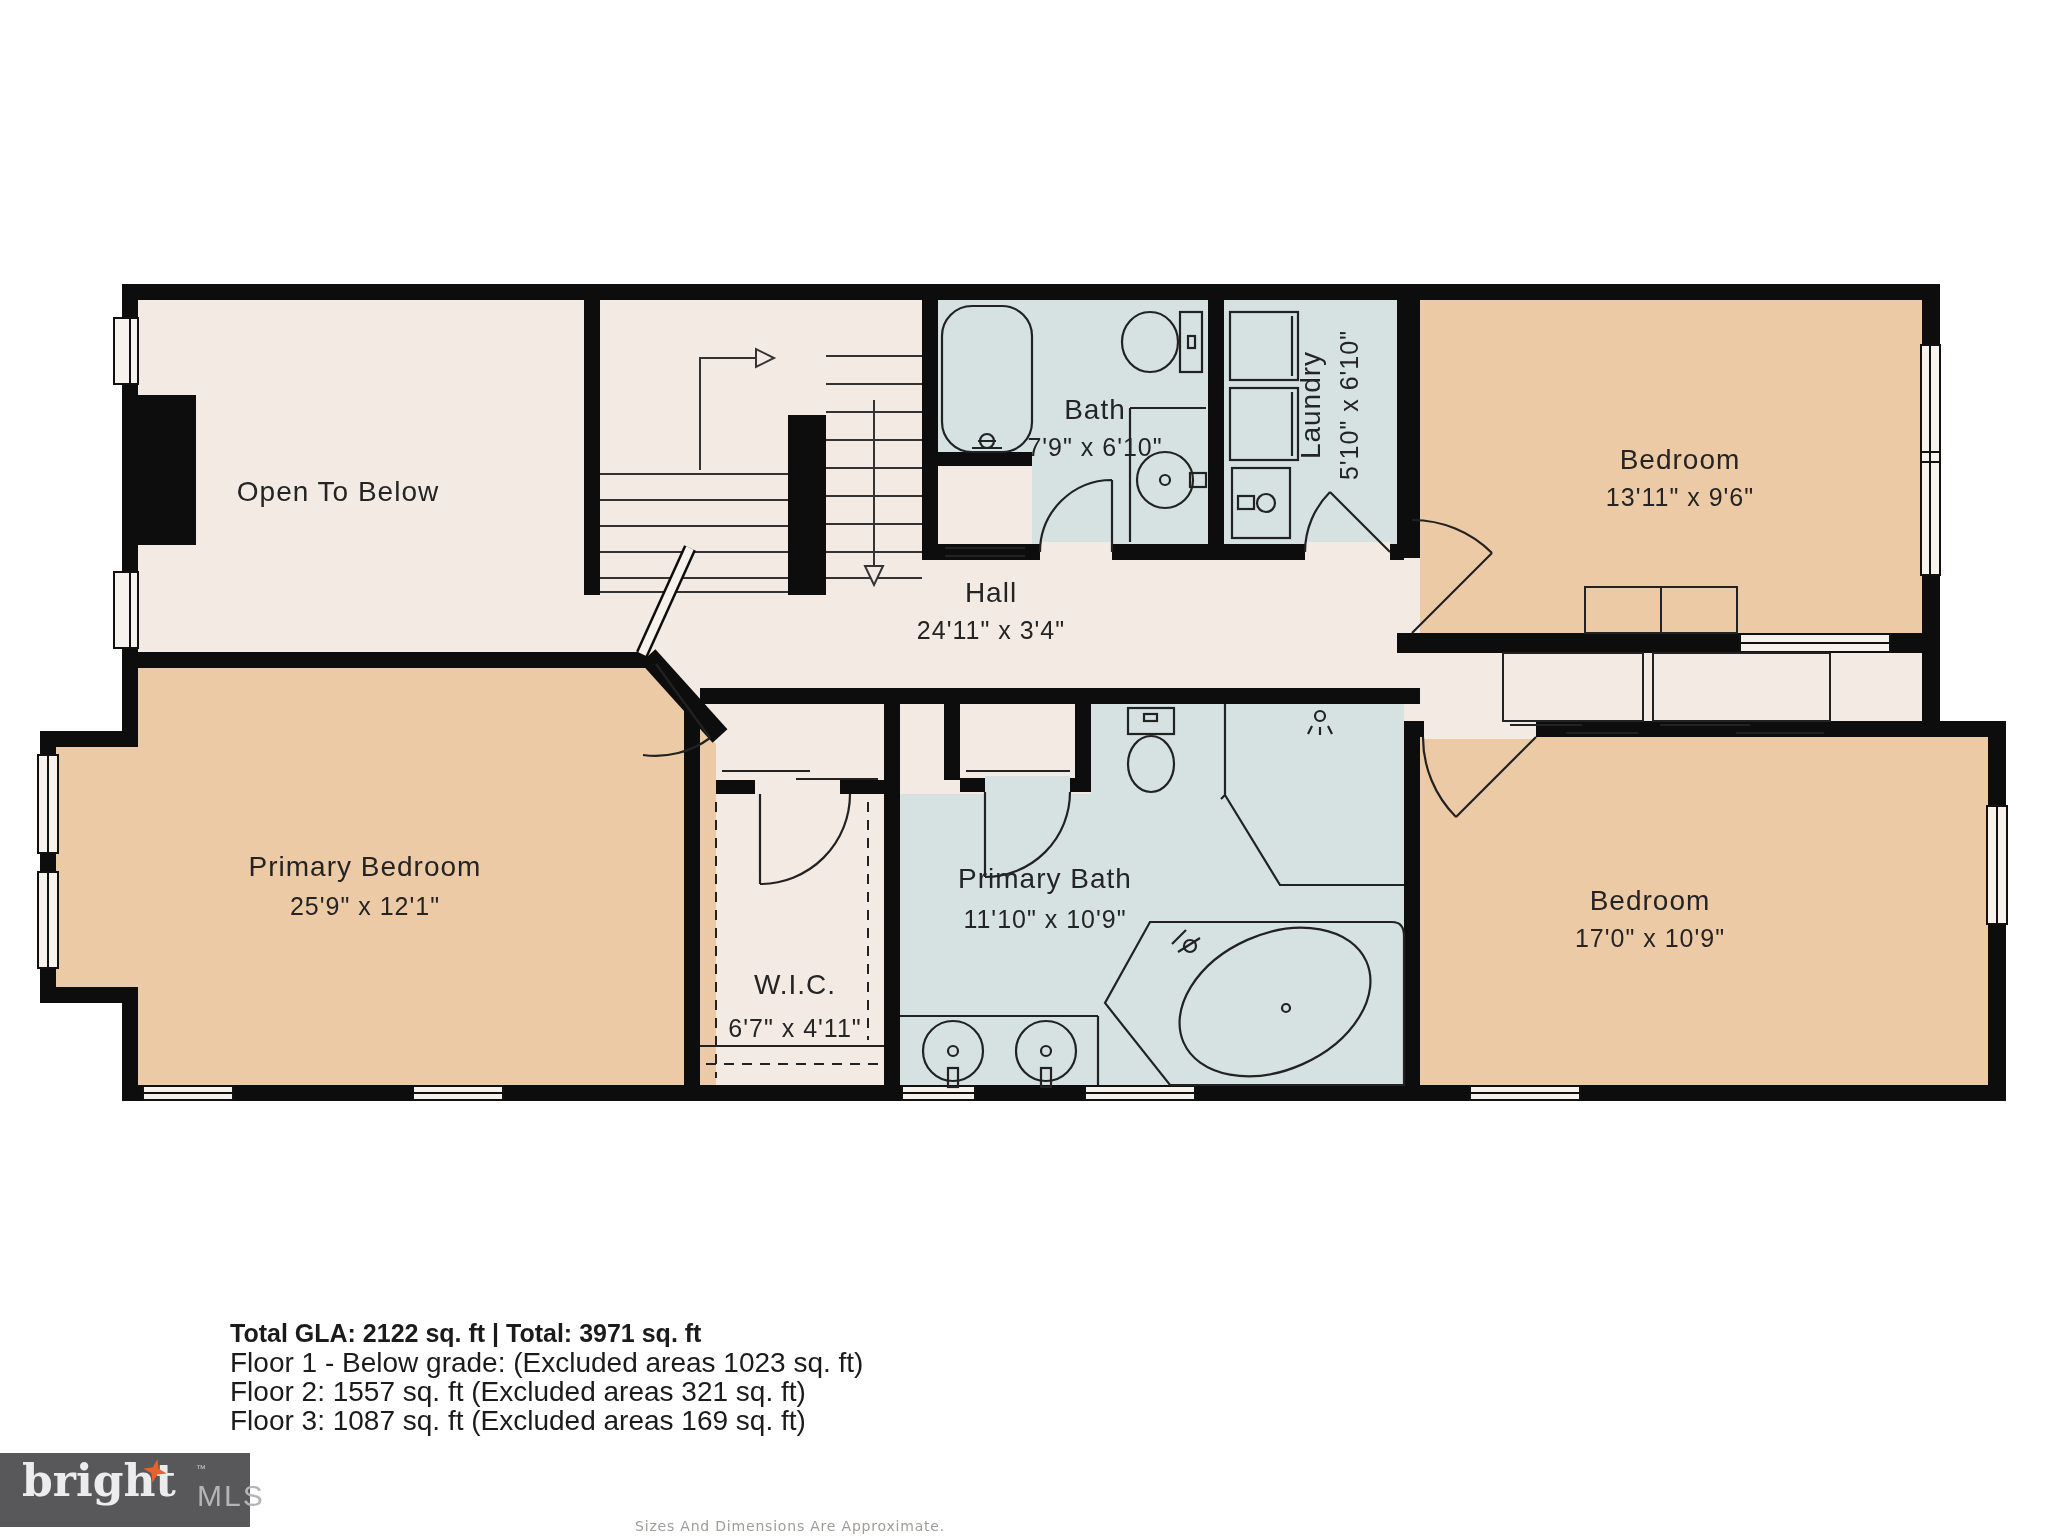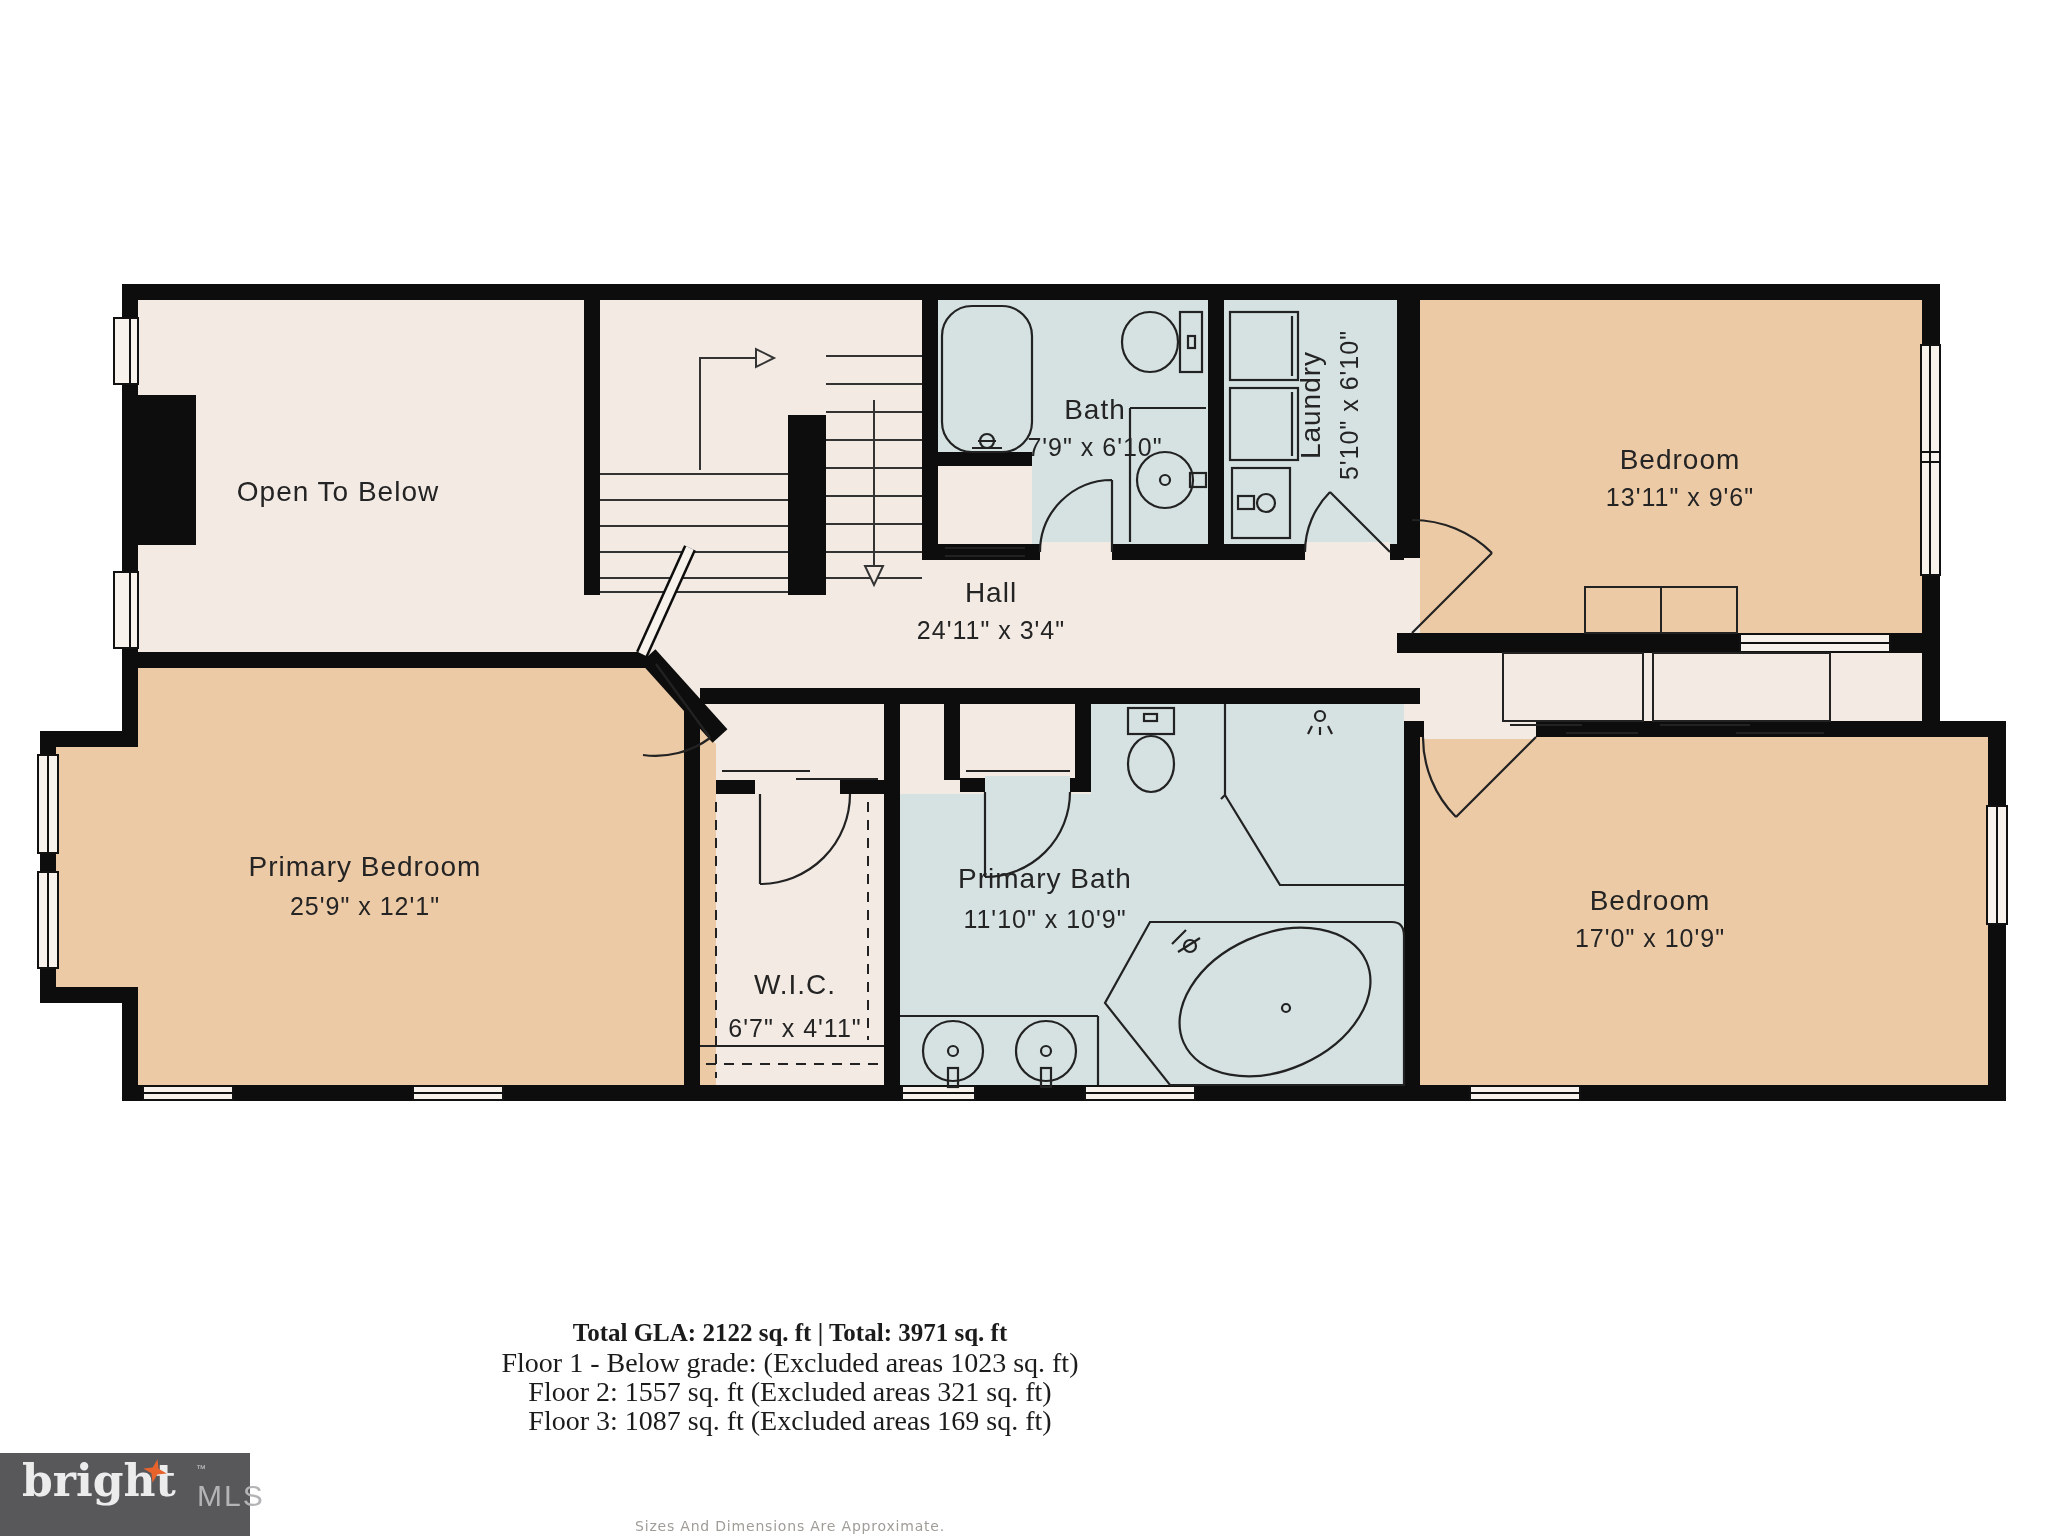--- a/index.html
+++ b/index.html
@@ -2,29 +2,29 @@
 <html><head>
 <meta charset="utf-8">
 <style>
   html,body{margin:0;padding:0;background:#ffffff;}
   .page{position:relative;width:2048px;height:1536px;background:#fff;overflow:hidden;
         font-family:"Liberation Sans",sans-serif;}
   .plan-svg{position:absolute;left:0;top:0;}
   svg text{font-family:"Liberation Sans",sans-serif;fill:#242424;}
   .rname{font-size:28px;letter-spacing:1px;text-anchor:middle;}
   .rdim{font-size:25px;letter-spacing:1px;text-anchor:middle;}
-  .summary{position:absolute;left:790px;top:1318px;transform:translateX(-50%);
-           width:1200px;text-align:center;color:#1b1b1b;
-           font-family:Liberation Serif, serif;}
+  .summary{position:absolute;left:830px;top:1318px;transform:translateX(-50%);
+           width:1200px;text-align:left;color:#1b1b1b;
+           font-family:Liberation Sans, sans-serif;}
   .summary .total{font-size:25px;font-weight:bold;line-height:30px;}
   .summary .floor-line{font-size:28px;line-height:29px;}
   .disclaimer{position:absolute;left:790px;top:1478px;transform:translateX(-50%);
               font-family:"DejaVu Sans","Liberation Sans",sans-serif;
               font-size:14px;letter-spacing:.8px;color:#a09c98;white-space:nowrap;margin-top:40px;}
-  .logo{position:absolute;left:0;top:1453px;width:250px;height:83px;background:#58585b;}
+  .logo{position:absolute;left:0;top:1453px;width:250px;height:74px;background:#58585b;}
   .logo .brand{position:absolute;left:22px;top:2px;
                font-family:"DejaVu Serif","Liberation Serif",serif;
                font-weight:600;font-size:44px;color:#ececec;}
   .logo .star{position:absolute;left:143px;top:6px;width:24px;height:24px;}
   .logo .tm{position:absolute;left:196px;top:10px;font-size:10px;color:#c9c9cb;}
   .logo .mls{position:absolute;left:197px;top:26px;font-size:30px;color:#b4b4b7;
              letter-spacing:2px;font-family:"Liberation Sans",sans-serif;}
 </style>
 </head>
 <body>

